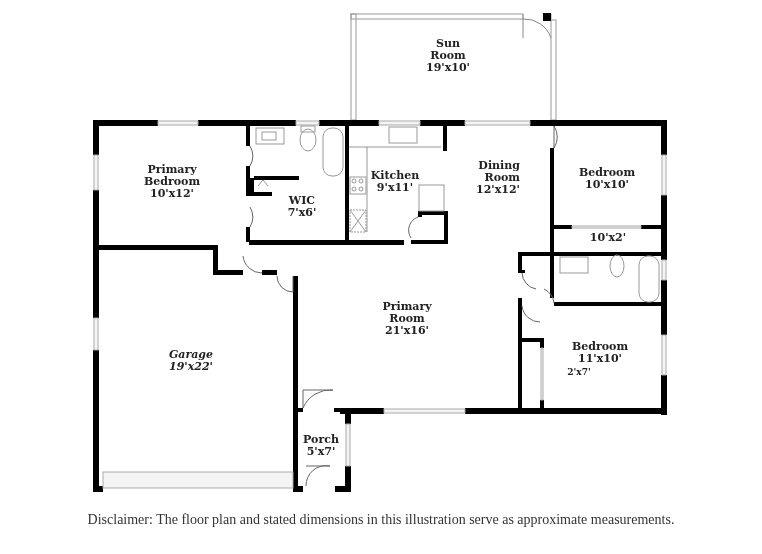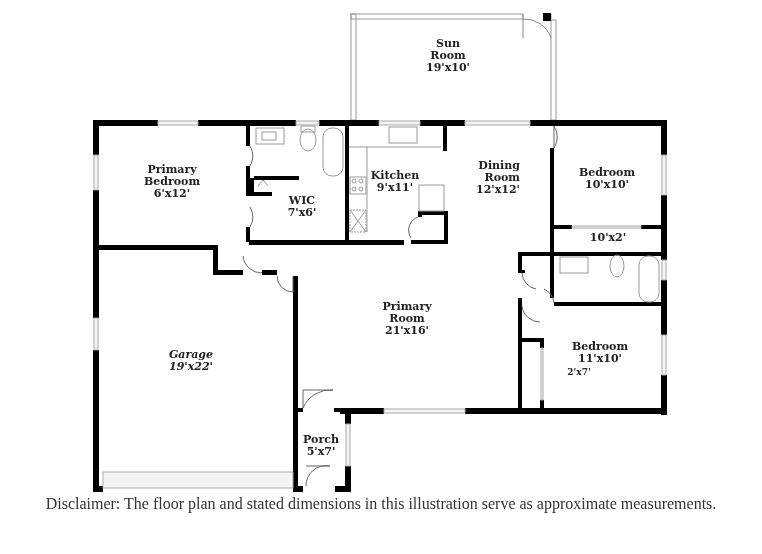--- a/index.html
+++ b/index.html
@@ -1,21 +1,21 @@
 <!DOCTYPE html>
 <html><head>
   <meta charset="utf-8">
   <style>
     html, body { margin: 0; padding: 0; background: #ffffff; }
     body { width: 762px; height: 554px; position: relative; overflow: hidden; font-family: "DejaVu Serif", "Liberation Serif", serif; }
     #plan { position: absolute; left: 0; top: 0; width: 762px; height: 554px; }
     .room-label { position: absolute; text-align: center; font-weight: bold; font-size: 11px; line-height: 12px; color: #222; white-space: nowrap; transform: translateX(-50%); }
     .room-label span { display: block; }
     .room-label.small { font-size: 9px; line-height: 10px; }
-    .disclaimer { position: absolute; left: 0; width: 762px; top: 496px; text-align: center; font-family: "Liberation Serif", "DejaVu Serif", serif; font-size: 16px; line-height: 15px; color: #333; }
+    .disclaimer { position: absolute; left: 0; width: 762px; top: 512px; text-align: center; font-family: "Liberation Serif", "DejaVu Serif", serif; font-size: 14px; line-height: 15px; color: #333; }
     .disclaimer span { display: block; }
   </style>
 </head>
 <body>
 
 <svg id="plan" viewBox="0 0 762 554" xmlns="http://www.w3.org/2000/svg">
 
   <g fill="none" stroke="#999" stroke-width="1">
     <rect x="351" y="14" width="5" height="106"></rect>
     <rect x="351" y="14" width="172" height="5"></rect>
@@ -150,21 +150,21 @@
 </svg>
 
 <div class="room-label" style="left:448px; top:38px;">
   <span>Sun</span>
   <span>Room</span>
   <span>19'x10'</span>
 </div>
 <div class="room-label" style="left:172px; top:164px;">
   <span>Primary</span>
   <span>Bedroom</span>
-  <span>6'x12'</span>
+  <span>10'x12'</span>
 </div>
 <div class="room-label" style="left:302px; top:195px;">
   <span>WIC</span>
   <span>7'x6'</span>
 </div>
 <div class="room-label" style="left:395px; top:170px;">
   <span>Kitchen</span>
   <span>9'x11'</span>
 </div>
 <div class="room-label" style="left:498px; top:160px;text-align:right;">

